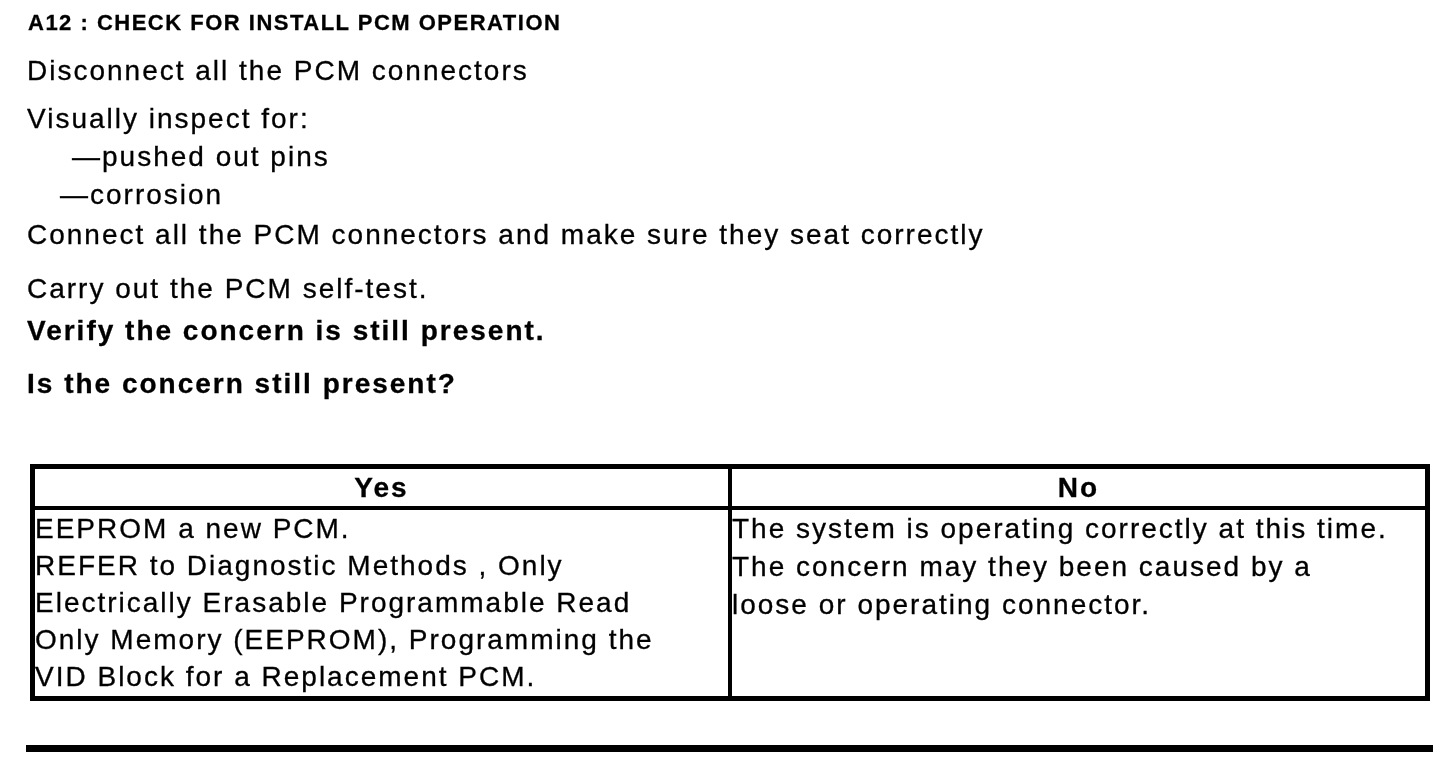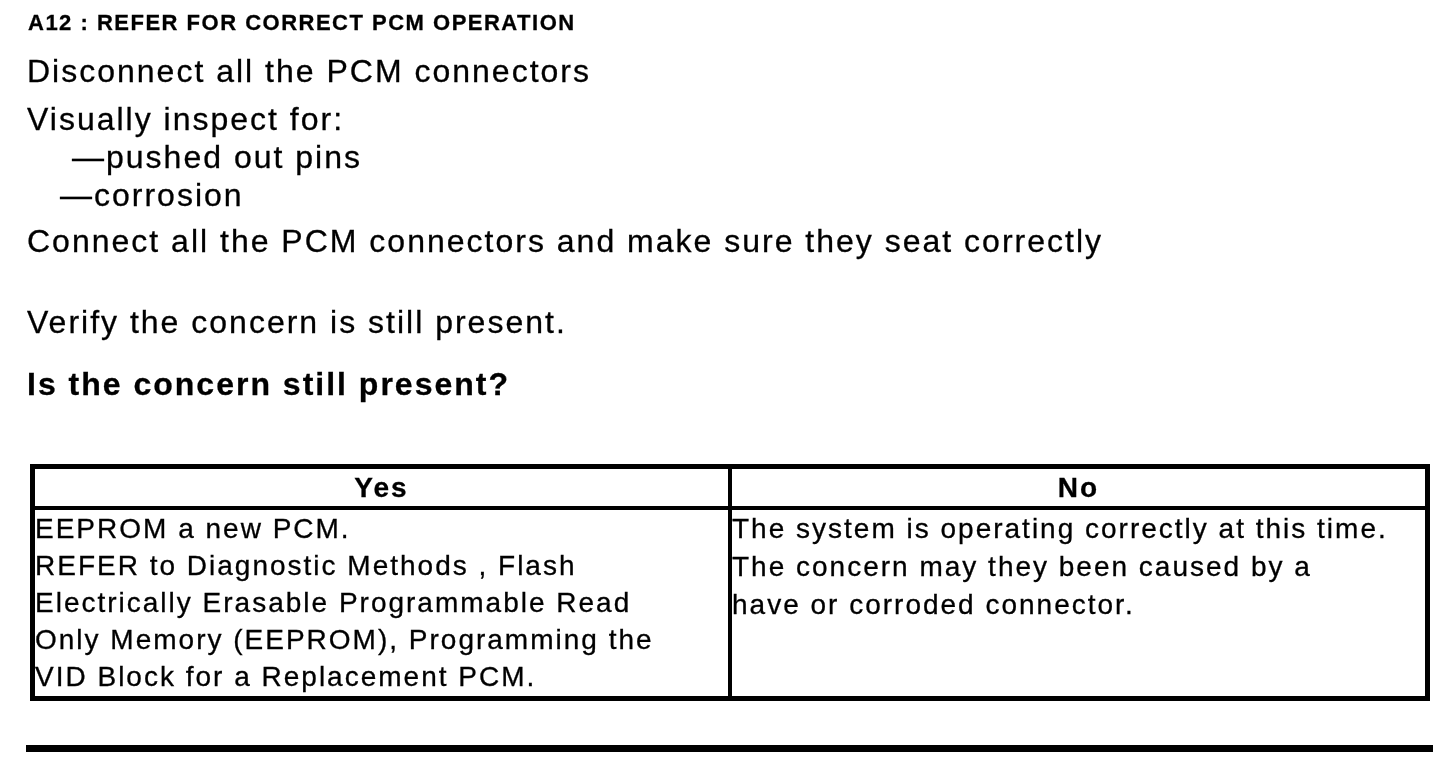--- a/index.html
+++ b/index.html
@@ -18,32 +18,32 @@
   }
   .abs { position: absolute; white-space: pre-wrap; }
   .title {
     left: 28px; top: 10px;
     font-size: 22px;
     font-weight: bold;
     letter-spacing: 1.5px;
     -webkit-text-stroke: 0.3px #000;
   }
   .body-text {
-    font-size: 32px;
+    font-size: 28px;
     letter-spacing: 2px;
     line-height: 32px;
     -webkit-text-stroke: 0.3px #000;
   }
   .s1 { left: 27px; top: 55px; }
   .s2 { left: 27px; top: 103px; text-align: right; }
   .d1 { left: 72px; top: 141px; }
   .d2 { left: 60px; top: 179px; }
-  .s3 { left: 27px; top: 225px; }
+  .s3 { left: 27px; top: 219px; }
   .s4 { left: 27px; top: 273px; }
-  .s5 { left: 27px; top: 306px; }
+  .s5 { left: 27px; top: 315px; font-weight: bold; }
   .question { left: 27px; top: 368px; font-weight: bold; text-align: right; }
 
   table.results {
     position: absolute;
     left: 30px; top: 464px;
     width: 1400px;
     border-collapse: collapse;
     table-layout: fixed;
     -webkit-text-stroke: 0.3px #000;
   }
@@ -79,48 +79,49 @@
     left: 26px; top: 745px;
     width: 1407px; height: 7px;
     background: #000000;
   }
 </style>
 </head>
 <body>
 
 <div class="page">
 
-  <div class="abs title">A12 : REFER FOR CORRECT PCM OPERATION</div>
+  <div class="abs title">A12 : CHECK FOR INSTALL PCM OPERATION</div>
 
   <div class="abs body-text s1">Disconnect all the PCM connectors</div>
   <div class="abs body-text s2">Visually inspect for:</div>
   <div class="abs body-text d1">—pushed out pins</div>
   <div class="abs body-text d2">—corrosion</div>
   <div class="abs body-text s3">Connect all the PCM connectors and make sure they seat correctly</div>
+  <div class="abs body-text s4">Carry out the PCM self-test.</div>
   <div class="abs body-text s5">Verify the concern is still present.</div>
   <div class="abs body-text question">Is the concern still present?</div>
 
   <table class="results">
     <tbody>
         <tr>
       <th>Yes</th>
       <th>No</th>
     </tr>
     <tr>
       <td class="cell-yes">
         <div>EEPROM a new PCM.</div>
-        <div>REFER to Diagnostic Methods , Flash</div>
+        <div>REFER to Diagnostic Methods , Only</div>
         <div>Electrically Erasable Programmable Read</div>
         <div>Only Memory  (EEPROM), Programming the</div>
         <div>VID Block for a Replacement PCM.</div>
       </td>
       <td class="cell-no">
         <div>The system is operating correctly at this time.</div>
         <div>The concern may they been caused by a</div>
-        <div>have or corroded connector.</div>
+        <div>loose or operating connector.</div>
       </td>
     </tr>
   </tbody>
     </table>
 
   <div class="rule"></div>
 
 </div>
 
 </body></html>

